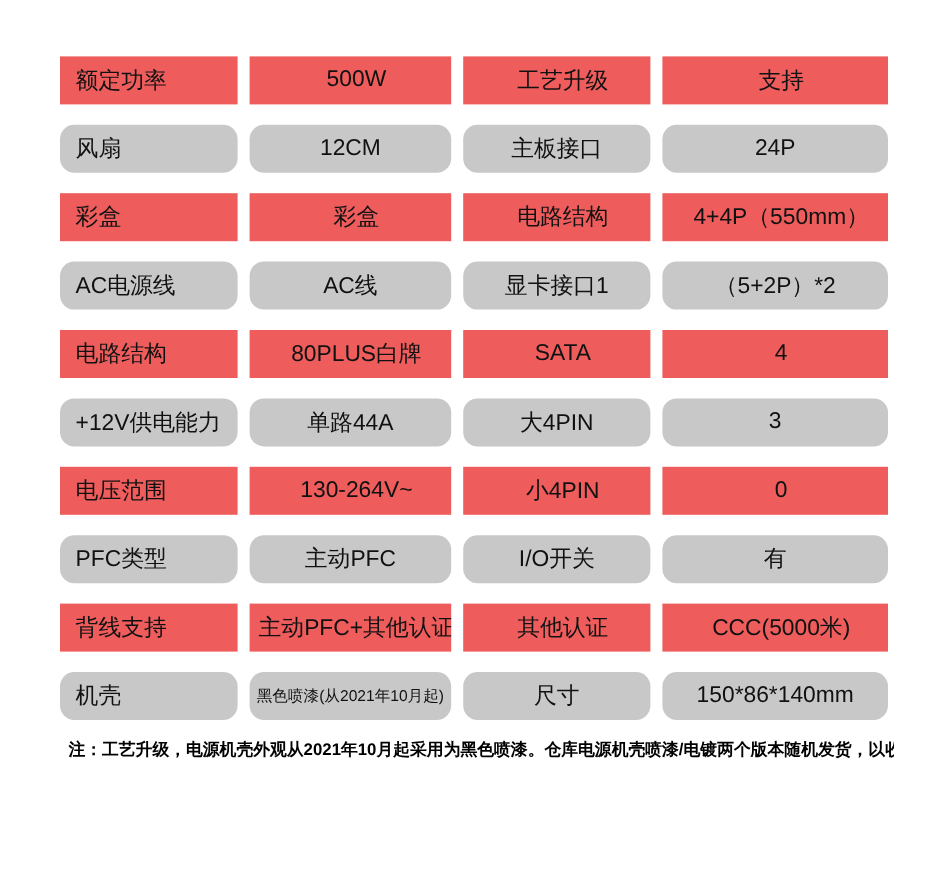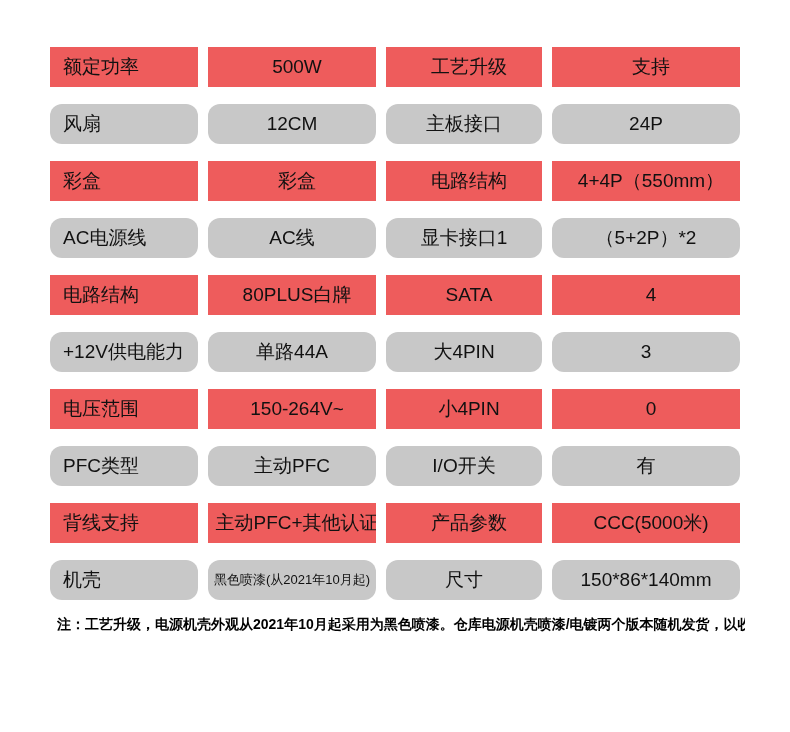--- a/index.html
+++ b/index.html
@@ -106,36 +106,36 @@
 
     <div class="row">
       <div class="cell c-label t-gray">+12V供电能力</div>
       <div class="cell t-gray">单路44A</div>
       <div class="cell t-gray">大4PIN</div>
       <div class="cell t-gray">3</div>
     </div>
 
     <div class="row">
       <div class="cell c-label t-red">电压范围</div>
-      <div class="cell t-red">150-264V~</div>
+      <div class="cell t-red">130-264V~</div>
       <div class="cell t-red">小4PIN</div>
       <div class="cell t-red">0</div>
     </div>
 
     <div class="row">
       <div class="cell c-label t-gray">PFC类型</div>
       <div class="cell t-gray">主动PFC</div>
       <div class="cell t-gray">I/O开关</div>
       <div class="cell t-gray">有</div>
     </div>
 
     <div class="row">
       <div class="cell c-label t-red">背线支持</div>
       <div class="cell t-red">主动PFC+其他认证</div>
-      <div class="cell t-red">产品参数</div>
+      <div class="cell t-red">其他认证</div>
       <div class="cell t-red">CCC(5000米)</div>
     </div>
 
     <div class="row">
       <div class="cell c-label t-gray">机壳</div>
       <div class="cell t-gray small">黑色喷漆(从2021年10月起)</div>
       <div class="cell t-gray">尺寸</div>
       <div class="cell t-gray">150*86*140mm</div>
     </div>
 

